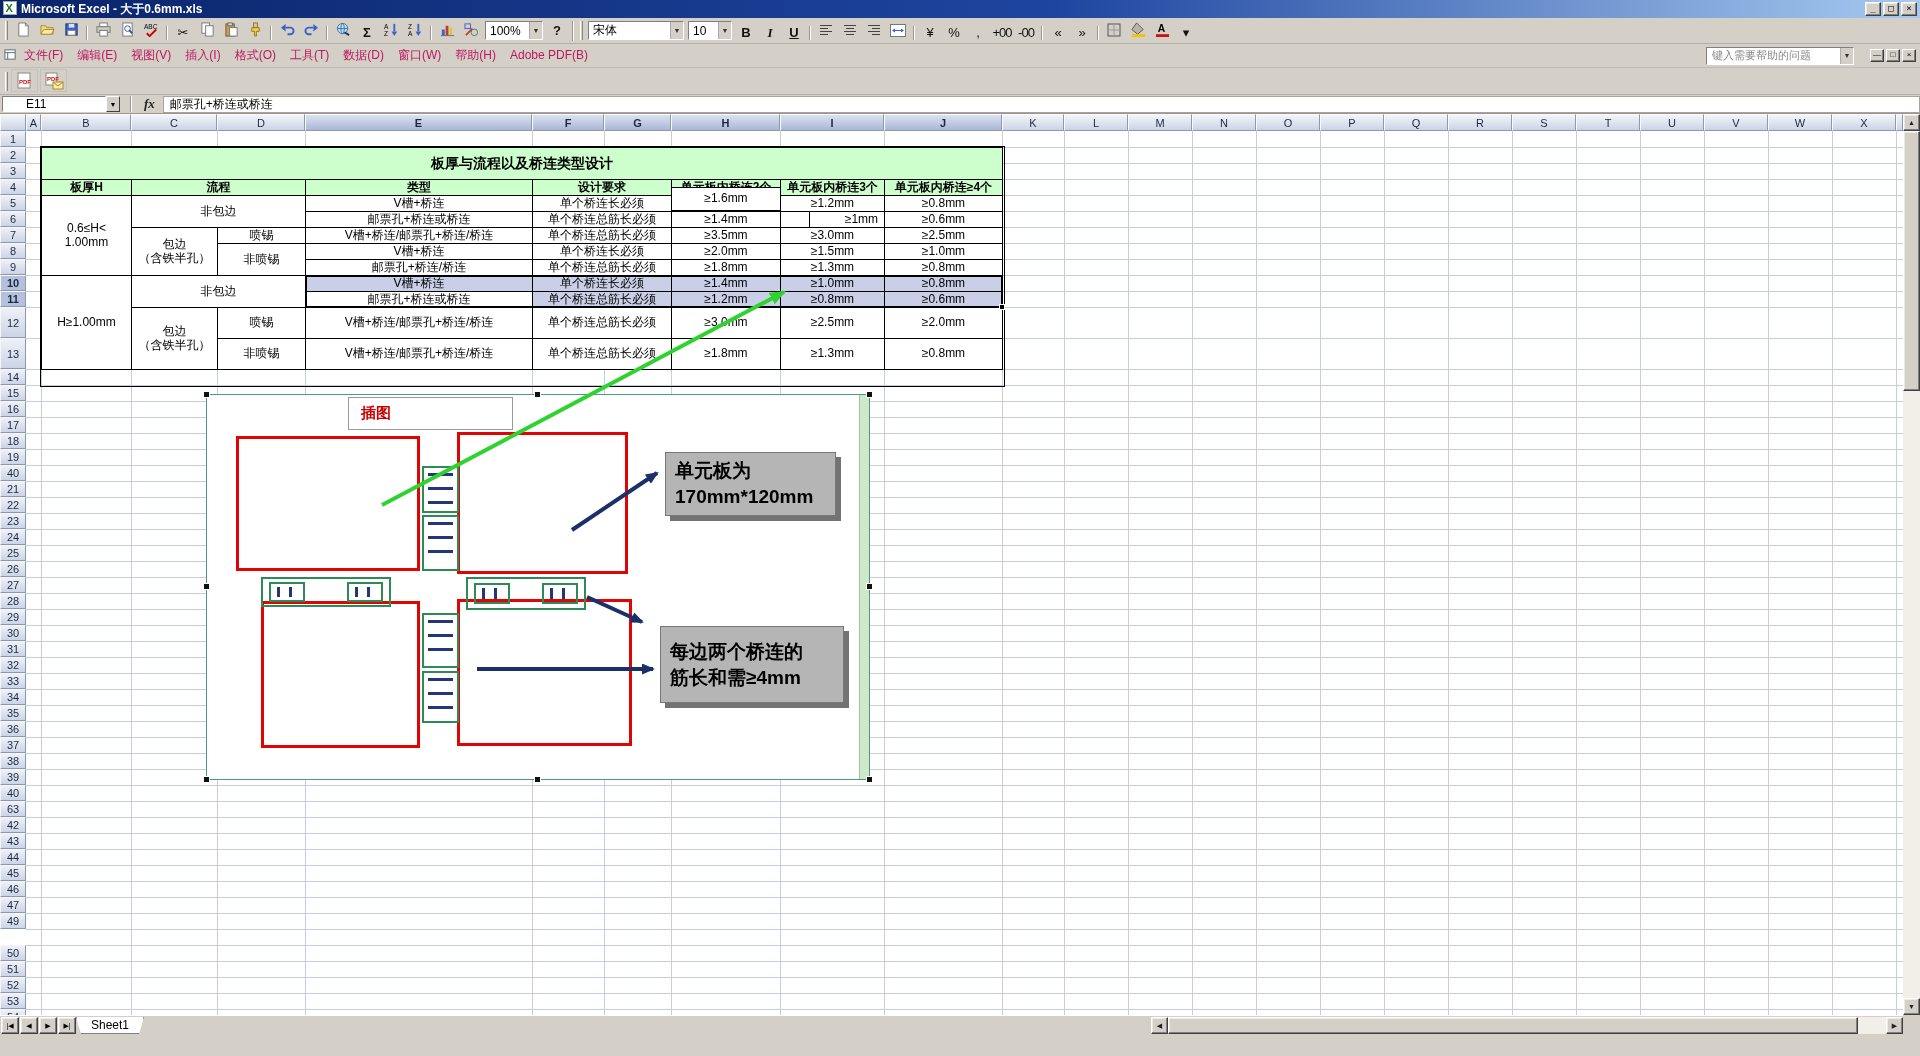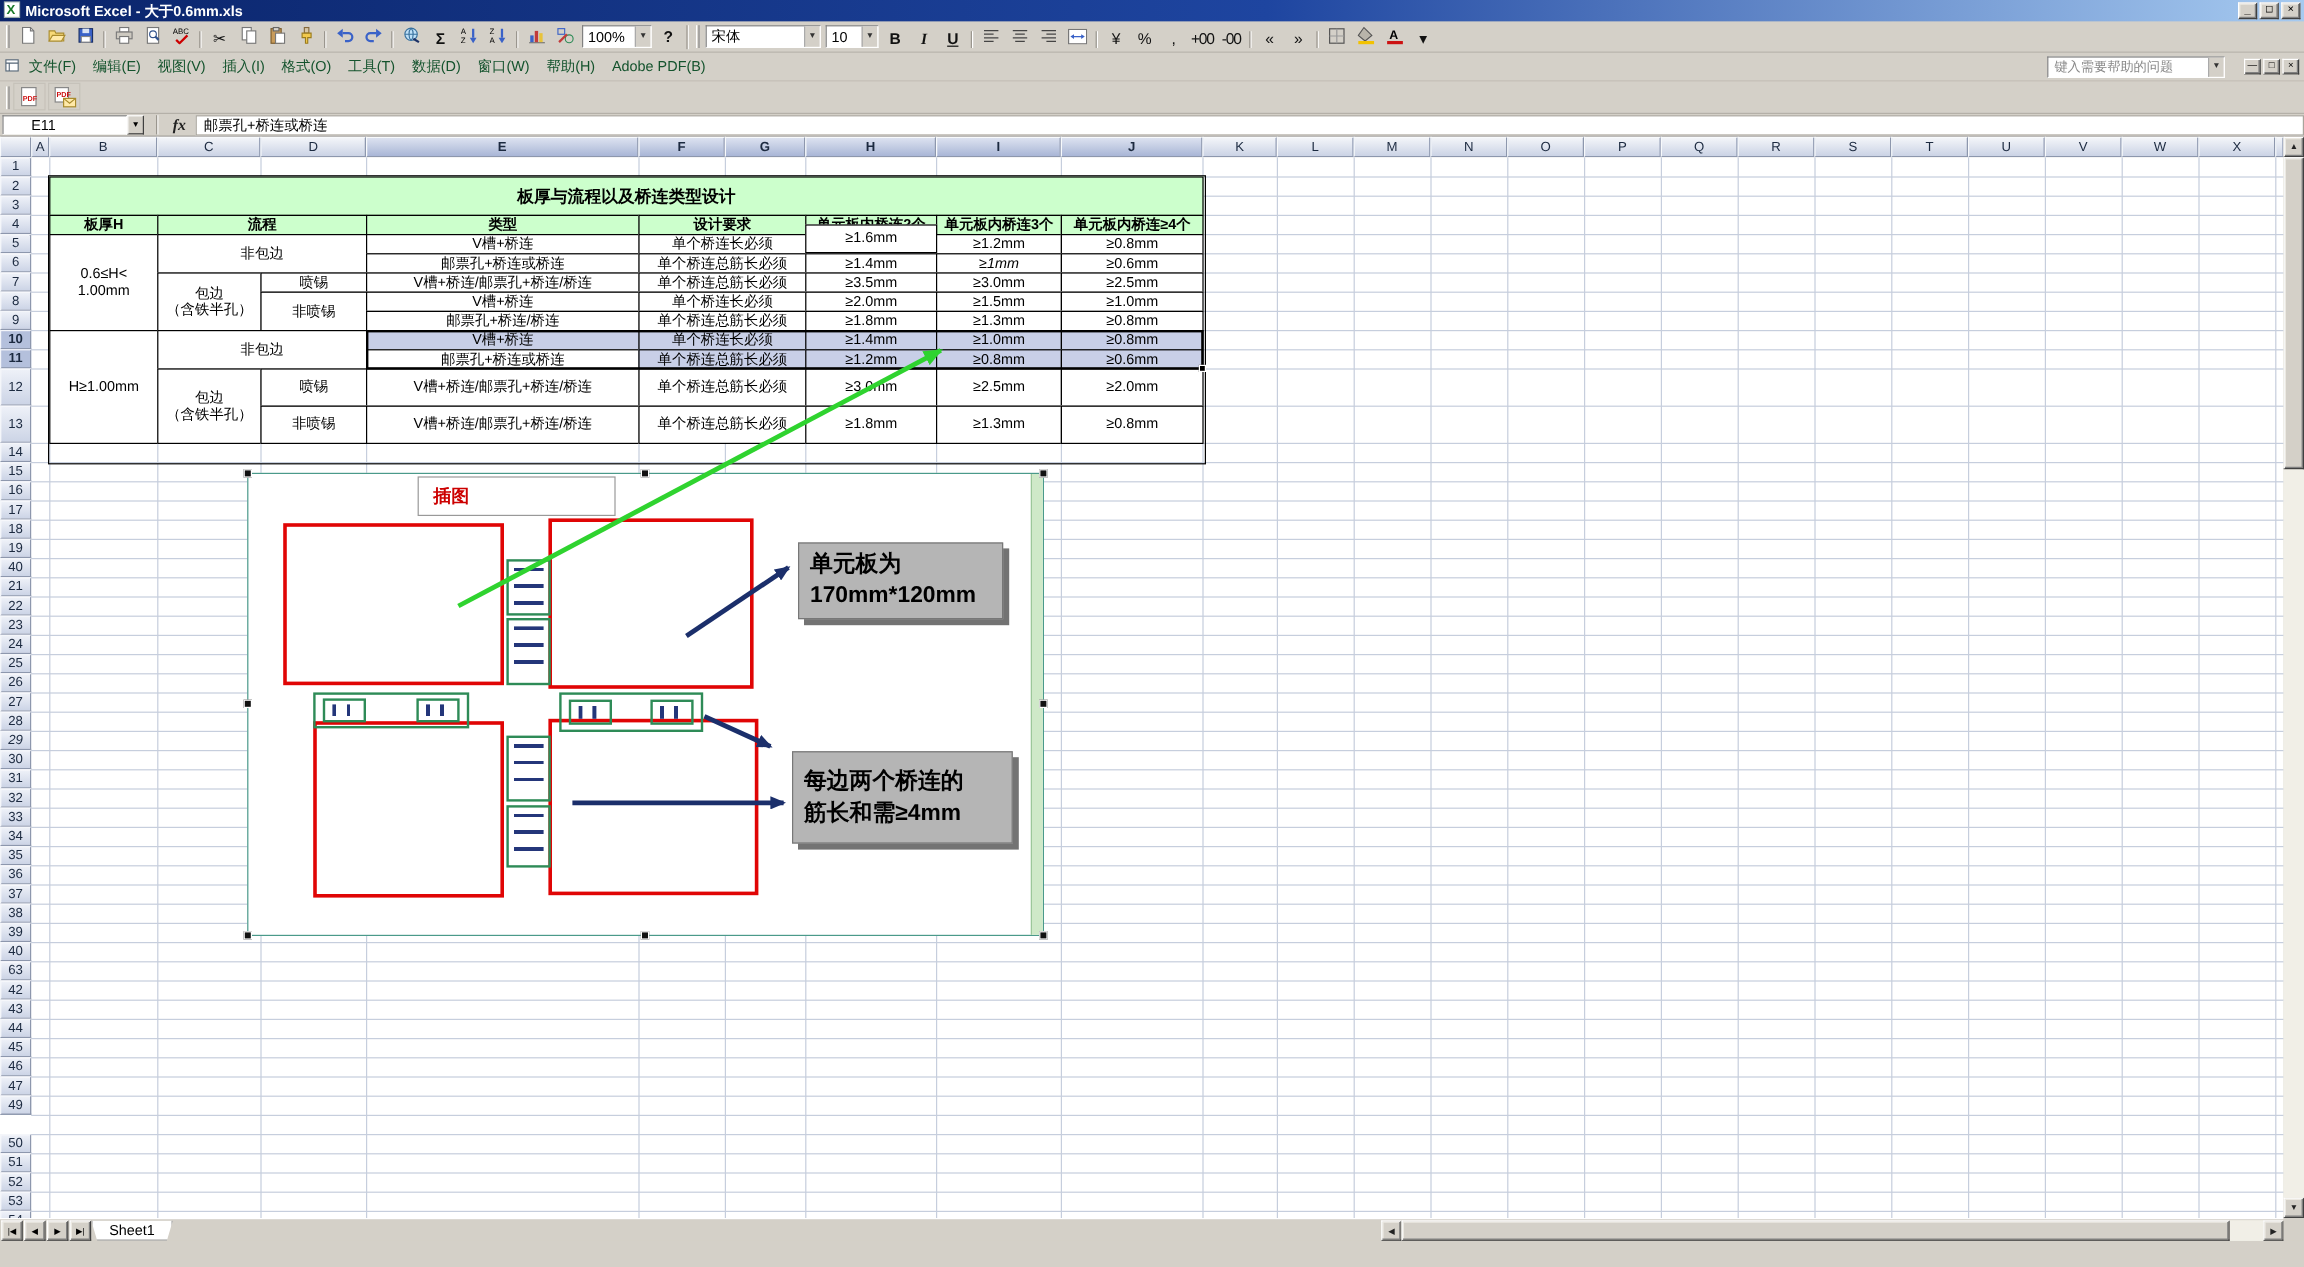--- a/index.html
+++ b/index.html
@@ -36,21 +36,21 @@
     border-color:#808080 #fff #fff #808080;margin:0 2px;font-size:12px;padding-left:4px;flex:0 0 auto}
   .boxsel .dd{width:13px;height:100%;display:flex;align-items:center;justify-content:center;
     font-size:7px;color:#333;background:#d4d0c8;margin-left:3px;border-left:1px solid #aaa}
   .zoombox{width:58px;justify-content:space-between}
   .fontbox{width:96px;justify-content:space-between}
   .sizebox{width:44px;justify-content:space-between}
 
   
   .menubar{position:absolute;left:0;top:44px;width:100%;height:24px;background:#d4d0c8;
     display:flex;align-items:center;font-size:12px;padding:0 4px;border-bottom:1px solid #c0bcb4}
-  .mitem{padding:4px 7px;color:#14532d;cursor:default}
+  .mitem{padding:4px 7px;color:#be185d;cursor:default}
   .menu-spacer{flex:1}
   .helpbox{width:148px;height:18px;background:#fff;border:1px solid;border-color:#808080 #fff #fff #808080;
     display:flex;align-items:center;font-size:11px;color:#888;padding-left:5px;margin-right:14px}
   .helpbox .dd{margin-left:auto;font-size:7px;color:#333;background:#d4d0c8;height:100%;width:13px;
     display:flex;align-items:center;justify-content:center;border-left:1px solid #aaa}
   .docbtn{width:14px;height:13px;background:#d4d0c8;border:1px solid;border-color:#fff #404040 #404040 #fff;
     box-shadow:inset -1px -1px 0 #808080;font-size:8px;line-height:10px;text-align:center;margin-left:2px}
 
   
   .toolbar-pdf{position:absolute;left:0;top:68px;width:100%;height:27px;background:#d4d0c8;
@@ -523,21 +523,21 @@
         <div class="gut" style="top: 318px; height: 16px;">19</div>
         <div class="gut" style="top: 334px; height: 16px;">40</div>
         <div class="gut" style="top: 350px; height: 16px;">21</div>
         <div class="gut" style="top: 366px; height: 16px;">22</div>
         <div class="gut" style="top: 382px; height: 16px;">23</div>
         <div class="gut" style="top: 398px; height: 16px;">24</div>
         <div class="gut" style="top: 414px; height: 16px;">25</div>
         <div class="gut" style="top: 430px; height: 16px;">26</div>
         <div class="gut" style="top: 446px; height: 16px;">27</div>
         <div class="gut" style="top: 462px; height: 16px;">28</div>
-        <div class="gut" style="top: 478px; height: 16px; font-style: italic;">29</div>
+        <div class="gut" style="top: 478px; height: 16px;">29</div>
         <div class="gut" style="top: 494px; height: 16px;">30</div>
         <div class="gut" style="top: 510px; height: 16px;">31</div>
         <div class="gut" style="top: 526px; height: 16px;">32</div>
         <div class="gut" style="top: 542px; height: 16px;">33</div>
         <div class="gut" style="top: 558px; height: 16px;">34</div>
         <div class="gut" style="top: 574px; height: 16px;">35</div>
         <div class="gut" style="top: 590px; height: 16px;">36</div>
         <div class="gut" style="top: 606px; height: 16px;">37</div>
         <div class="gut" style="top: 622px; height: 16px;">38</div>
         <div class="gut" style="top: 638px; height: 16px;">39</div>
@@ -571,21 +571,21 @@
 1.00mm</div>
         <div class="tcell" style="left: 90px; top: 48px; width: 175px; height: 33px;">非包边</div>
         <div class="tcell" style="left: 264px; top: 48px; width: 228px; height: 17px;">V槽+桥连</div>
         <div class="tcell" style="left: 491px; top: 48px; width: 140px; height: 17px;">单个桥连长必须</div>
         <div class="tcell" style="left: 630px; top: 40px; width: 110px; height: 24px;">≥1.6mm</div>
         <div class="tcell" style="left: 739px; top: 48px; width: 105px; height: 17px;">≥1.2mm</div>
         <div class="tcell" style="left: 843px; top: 48px; width: 119px; height: 17px;">≥0.8mm</div>
         <div class="tcell" style="left: 264px; top: 64px; width: 228px; height: 17px;">邮票孔+桥连或桥连</div>
         <div class="tcell" style="left: 491px; top: 64px; width: 140px; height: 17px;">单个桥连总筋长必须</div>
         <div class="tcell" style="left: 630px; top: 64px; width: 110px; height: 17px;">≥1.4mm</div>
-        <div class="tcell" style="left: 739px; top: 64px; width: 105px; height: 17px; font-style: italic;">≥1mm</div>
+        <div class="tcell" style="left: 768px; top: 64px; width: 105px; height: 17px;">≥1mm</div>
         <div class="tcell" style="left: 843px; top: 64px; width: 119px; height: 17px;">≥0.6mm</div>
         <div class="tcell" style="left: 90px; top: 80px; width: 87px; height: 49px;">包边
 （含铁半孔）</div>
         <div class="tcell" style="left: 176px; top: 80px; width: 89px; height: 17px;">喷锡</div>
         <div class="tcell" style="left: 264px; top: 80px; width: 228px; height: 17px;">V槽+桥连/邮票孔+桥连/桥连</div>
         <div class="tcell" style="left: 491px; top: 80px; width: 140px; height: 17px;">单个桥连总筋长必须</div>
         <div class="tcell" style="left: 630px; top: 80px; width: 110px; height: 17px;">≥3.5mm</div>
         <div class="tcell" style="left: 739px; top: 80px; width: 105px; height: 17px;">≥3.0mm</div>
         <div class="tcell" style="left: 843px; top: 80px; width: 119px; height: 17px;">≥2.5mm</div>
         <div class="tcell" style="left: 176px; top: 96px; width: 89px; height: 33px;">非喷锡</div>

